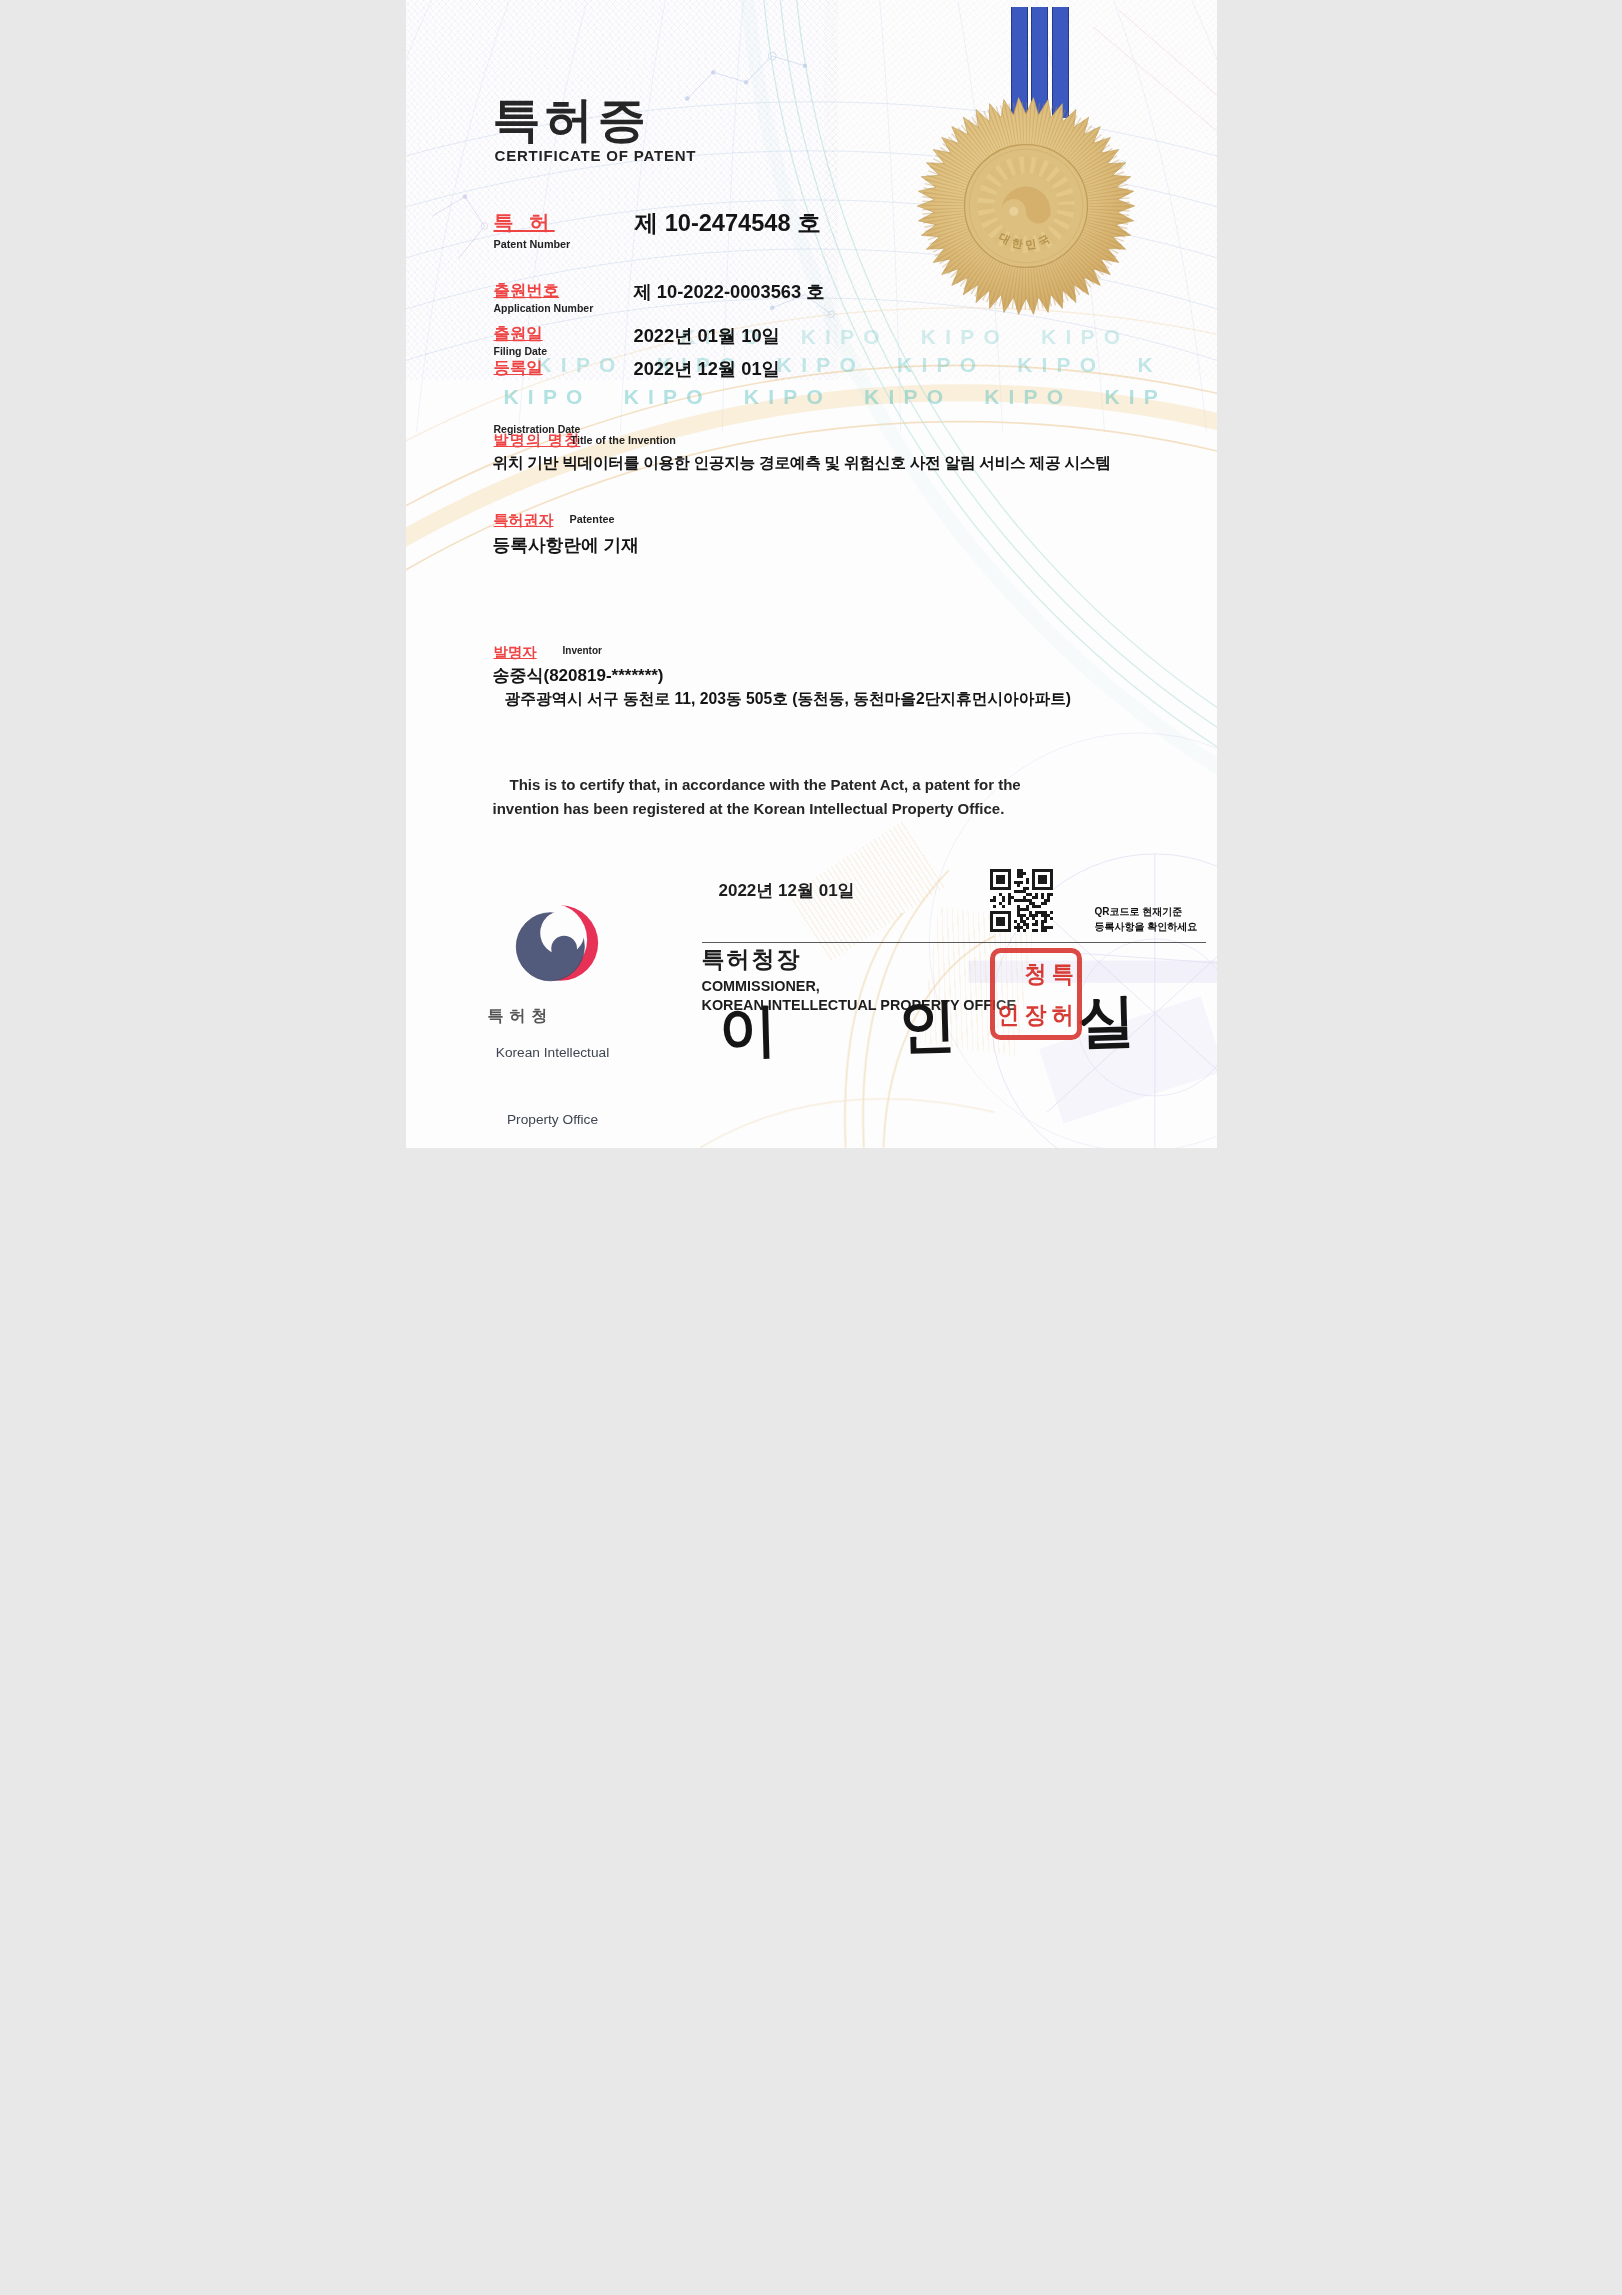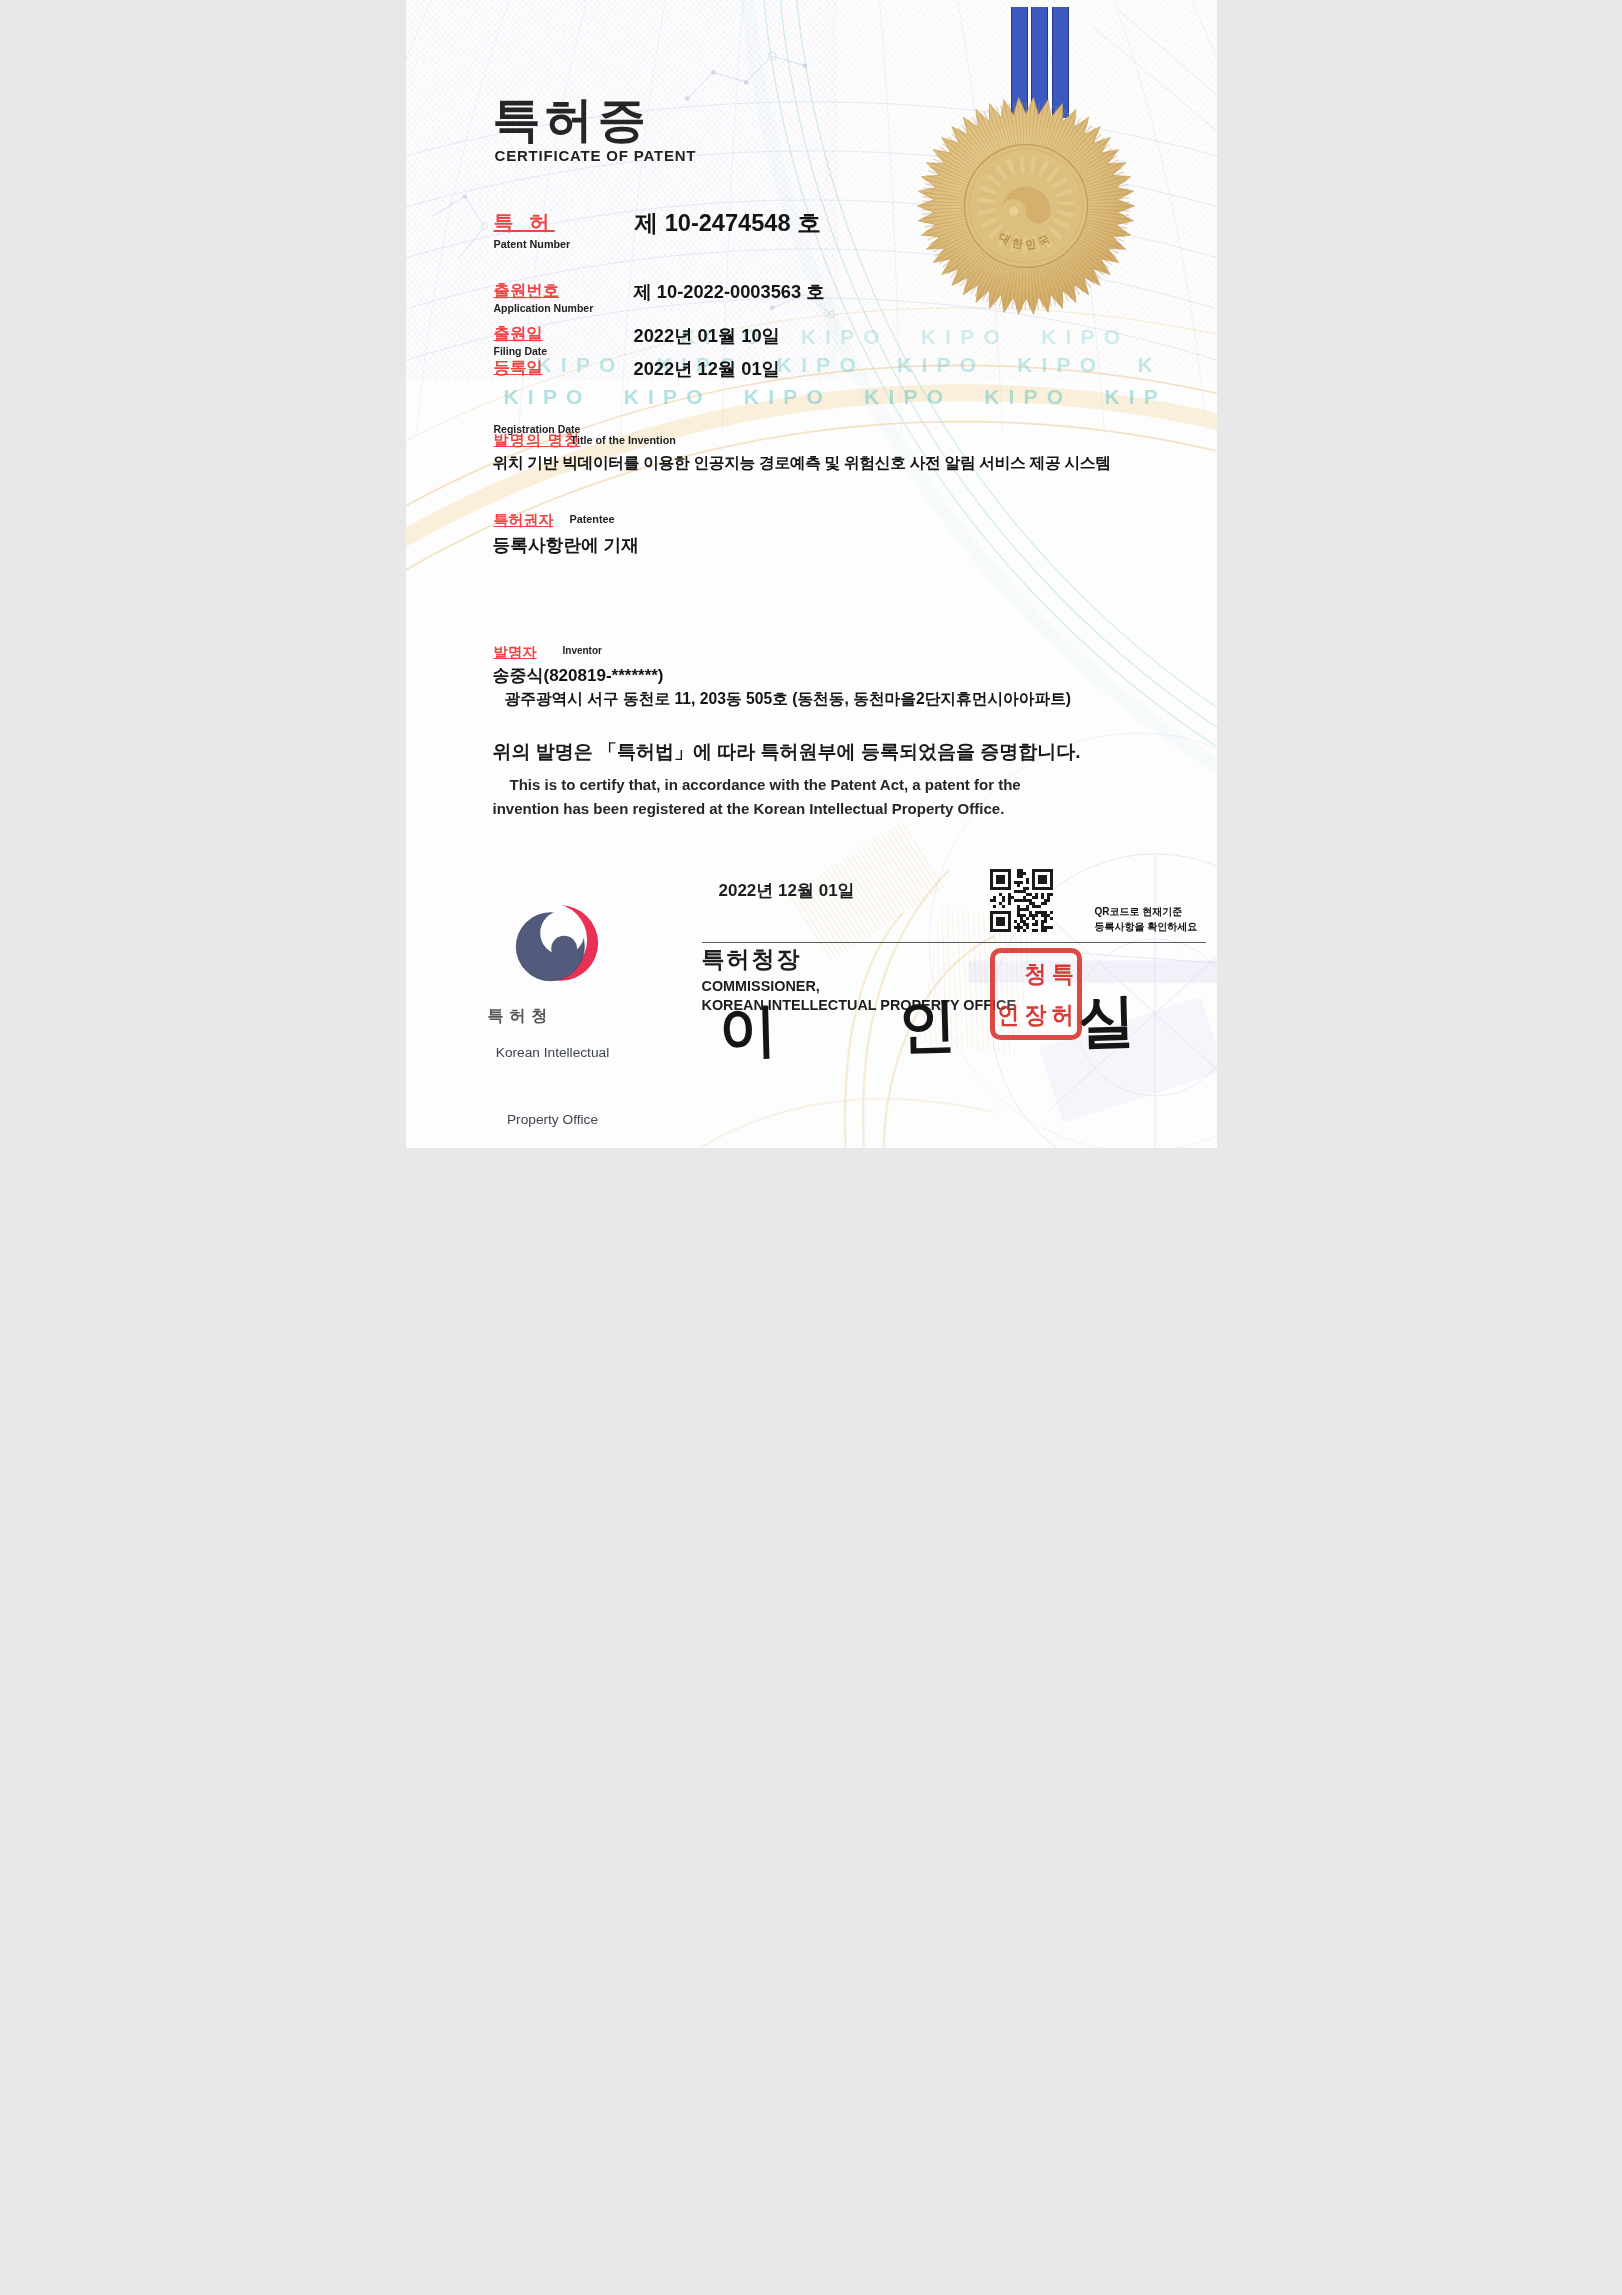--- a/index.html
+++ b/index.html
@@ -235,21 +235,20 @@
 
   <div class="abs lab-ko pat-ko">특허권자</div>
   <div class="abs lab-en pat-en">Patentee</div>
   <div class="abs val pat-v">등록사항란에 기재</div>
 
   <div class="abs lab-ko invr-ko">발명자</div>
   <div class="abs lab-en invr-en">Inventor</div>
   <div class="abs val invr-name">송중식(820819-*******)</div>
   <div class="abs val invr-addr">광주광역시 서구 동천로 11, 203동 505호 (동천동, 동천마을2단지휴먼시아아파트)</div>
 
-  <div class="abs st-ko">위의 발명은 「특허법」에 따라 특허원부에 등록되었음을 증명합니다.</div>
   <div class="abs st-en st-en1">This is to certify that, in accordance with the Patent Act, a patent for the</div>
   <div class="abs st-en st-en2">invention has been registered at the Korean Intellectual Property Office.</div>
 
   <div class="abs issue-date">2022년 12월 01일</div>
 
   <svg class="abs qr" width="63" height="63" viewBox="0 0 96 96">
     <rect width="96" height="96" fill="#fff"></rect>
     <g id="qr-modules">
         <rect x="41.14285714285714" y="0" width="4.571428571428571" height="4.571428571428571" fill="#1a1a1a"></rect>
         <rect x="45.71428571428571" y="0" width="4.571428571428571" height="4.571428571428571" fill="#1a1a1a"></rect>

